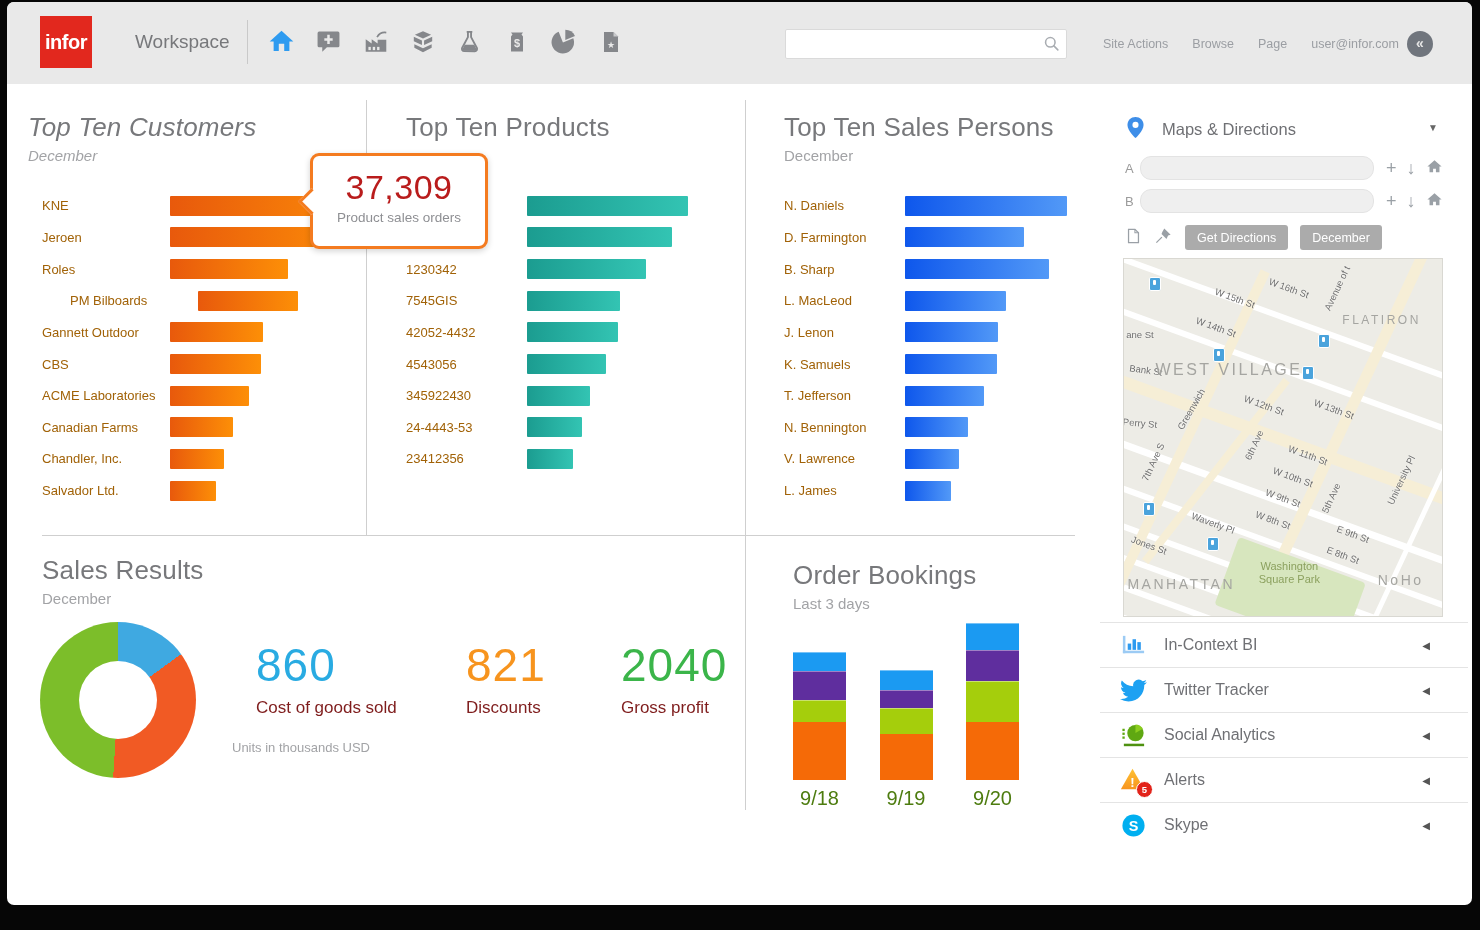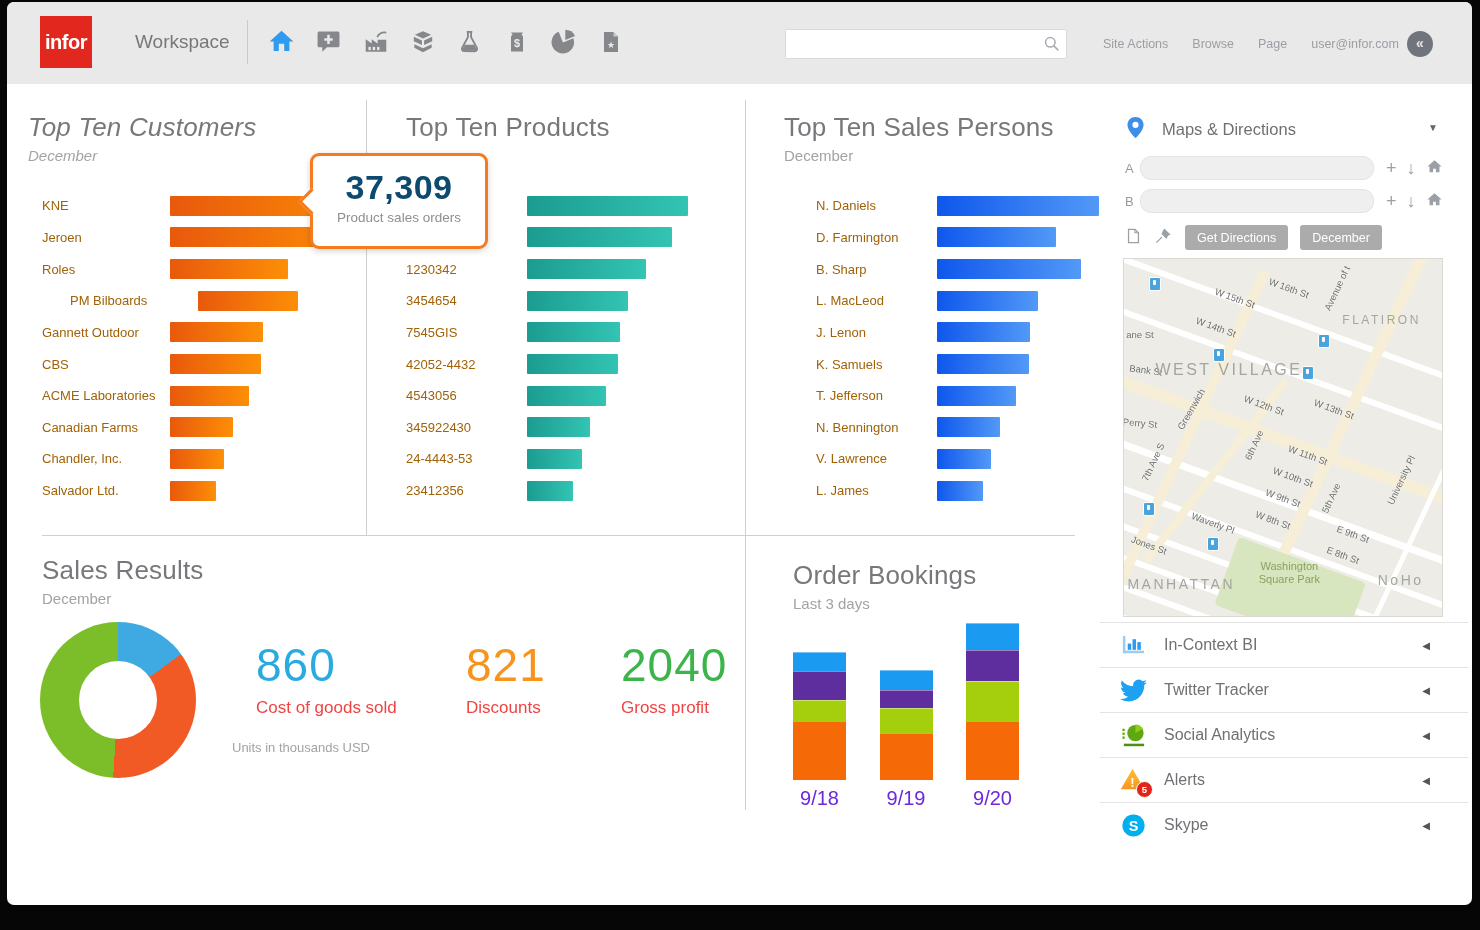--- a/index.html
+++ b/index.html
@@ -35,37 +35,37 @@
   .bbar{height:20px;border-radius:1px;}
 
   
   .vline,.hline{position:absolute;background:#CFCFCF;}
 
   
   .tooltip{position:absolute;left:310px;top:153px;width:172px;height:90px;background:#fff;border:3px solid #F47B20;
     border-radius:9px;box-shadow:0 2px 6px rgba(0,0,0,.18);z-index:9;}
   .tooltip .arrow{position:absolute;left:-11px;top:36px;width:16px;height:16px;background:#fff;
     border-left:3px solid #F47B20;border-bottom:3px solid #F47B20;transform:rotate(45deg);}
-  .tt-val{margin-top:12px;text-align:center;font-size:34px;font-weight:bold;color:#0c4a6e;letter-spacing:.5px;}
+  .tt-val{margin-top:12px;text-align:center;font-size:34px;font-weight:normal;color:#b91c1c;letter-spacing:.5px;}
   .tt-lab{text-align:center;font-size:13.5px;color:#8E8F93;margin-top:3px;}
 
   
   .donut{position:absolute;left:40px;top:622px;width:156px;height:156px;border-radius:50%;cursor:pointer;}
   .donut .hole{position:absolute;left:39px;top:39px;width:78px;height:78px;border-radius:50%;background:#fff;}
   .stats{position:absolute;left:232px;top:638px;display:flex;margin-left:24px;}
   .stat{margin-right:42px;}
   .stat .num{font-size:46px;font-weight:300;letter-spacing:1px;}
-  .stat .lab{font-size:17px;color:#ef4444;margin-top:6px;white-space:nowrap;}
+  .stat .lab{font-size:17px;color:#7f1d1d;margin-top:6px;white-space:nowrap;}
   .footnote{position:absolute;left:232px;top:740px;font-size:13px;color:#A2A3A6;}
 
   
   .ob-wrap{position:absolute;left:793px;top:620px;width:282px;height:190px;}
   .ob-col{position:absolute;bottom:30px;width:53px;display:flex;flex-direction:column-reverse;cursor:pointer;}
   .ob-seg{width:100%;}
-  .ob-lab{position:absolute;bottom:0;width:53px;text-align:center;font-size:20px;color:#6d28d9;}
+  .ob-lab{position:absolute;bottom:0;width:53px;text-align:center;font-size:20px;color:#4d7c0f;}
 
   
   .maps-title{position:absolute;left:1162px;top:120px;font-size:16.5px;color:#6F7074;}
   .maps-caret{position:absolute;left:1428px;top:122px;font-size:10px;color:#666;cursor:pointer;}
   .stop-row{position:absolute;left:1125px;display:flex;align-items:center;}
   .stop-lab{width:15px;font-size:13px;color:#9B9B9B;}
   .stop-input{width:212px;height:22px;background:#EFEFEF;border:1px solid #E3E3E3;border-radius:11px;outline:none;padding:0 10px;font-size:12px;}
   .stop-ics{display:flex;align-items:center;gap:10px;margin-left:12px;color:#9AA0A6;}
   .stop-ics .g{font-size:18px;cursor:pointer;line-height:1;}
   .maps-btn{height:25px;background:#ABABAB;border:none;border-radius:3px;color:#fff;font-size:12.5px;
@@ -237,24 +237,20 @@
         </div>
         <div class="brow">
           <span class="blabel" style="width: 121px;"></span>
           <div class="bbar" style="width: 145px; background: linear-gradient(90deg, rgb(27, 156, 144), rgb(51, 196, 179));"></div>
         </div>
         <div class="brow">
           <span class="blabel" style="width: 121px;">1230342</span>
           <div class="bbar" style="width: 119px; background: linear-gradient(90deg, rgb(27, 156, 144), rgb(51, 196, 179));"></div>
         </div>
         <div class="brow">
-          <span class="blabel" style="width: 121px;">3454654</span>
-          <div class="bbar" style="width: 101px; background: linear-gradient(90deg, rgb(27, 156, 144), rgb(51, 196, 179));"></div>
-        </div>
-        <div class="brow">
           <span class="blabel" style="width: 121px;">7545GIS</span>
           <div class="bbar" style="width: 93px; background: linear-gradient(90deg, rgb(27, 156, 144), rgb(51, 196, 179));"></div>
         </div>
         <div class="brow">
           <span class="blabel" style="width: 121px;">42052-4432</span>
           <div class="bbar" style="width: 91px; background: linear-gradient(90deg, rgb(27, 156, 144), rgb(51, 196, 179));"></div>
         </div>
         <div class="brow">
           <span class="blabel" style="width: 121px;">4543056</span>
           <div class="bbar" style="width: 79px; background: linear-gradient(90deg, rgb(27, 156, 144), rgb(51, 196, 179));"></div>
@@ -265,21 +261,21 @@
         </div>
         <div class="brow">
           <span class="blabel" style="width: 121px;">24-4443-53</span>
           <div class="bbar" style="width: 55px; background: linear-gradient(90deg, rgb(27, 156, 144), rgb(51, 196, 179));"></div>
         </div>
         <div class="brow">
           <span class="blabel" style="width: 121px;">23412356</span>
           <div class="bbar" style="width: 46px; background: linear-gradient(90deg, rgb(27, 156, 144), rgb(51, 196, 179));"></div>
         </div>
       </div>
-  <div id="chart-persons" class="hbar-chart" style="left:784px;margin-left:32px;">
+  <div id="chart-persons" class="hbar-chart" style="left:784px;">
         <div class="brow">
           <span class="blabel" style="width: 121px;">N. Daniels</span>
           <div class="bbar" style="width: 162px; background: linear-gradient(90deg, rgb(14, 87, 236), rgb(82, 153, 247));"></div>
         </div>
         <div class="brow">
           <span class="blabel" style="width: 121px;">D. Farmington</span>
           <div class="bbar" style="width: 119px; background: linear-gradient(90deg, rgb(14, 87, 236), rgb(82, 153, 247));"></div>
         </div>
         <div class="brow">
           <span class="blabel" style="width: 121px;">B. Sharp</span>

